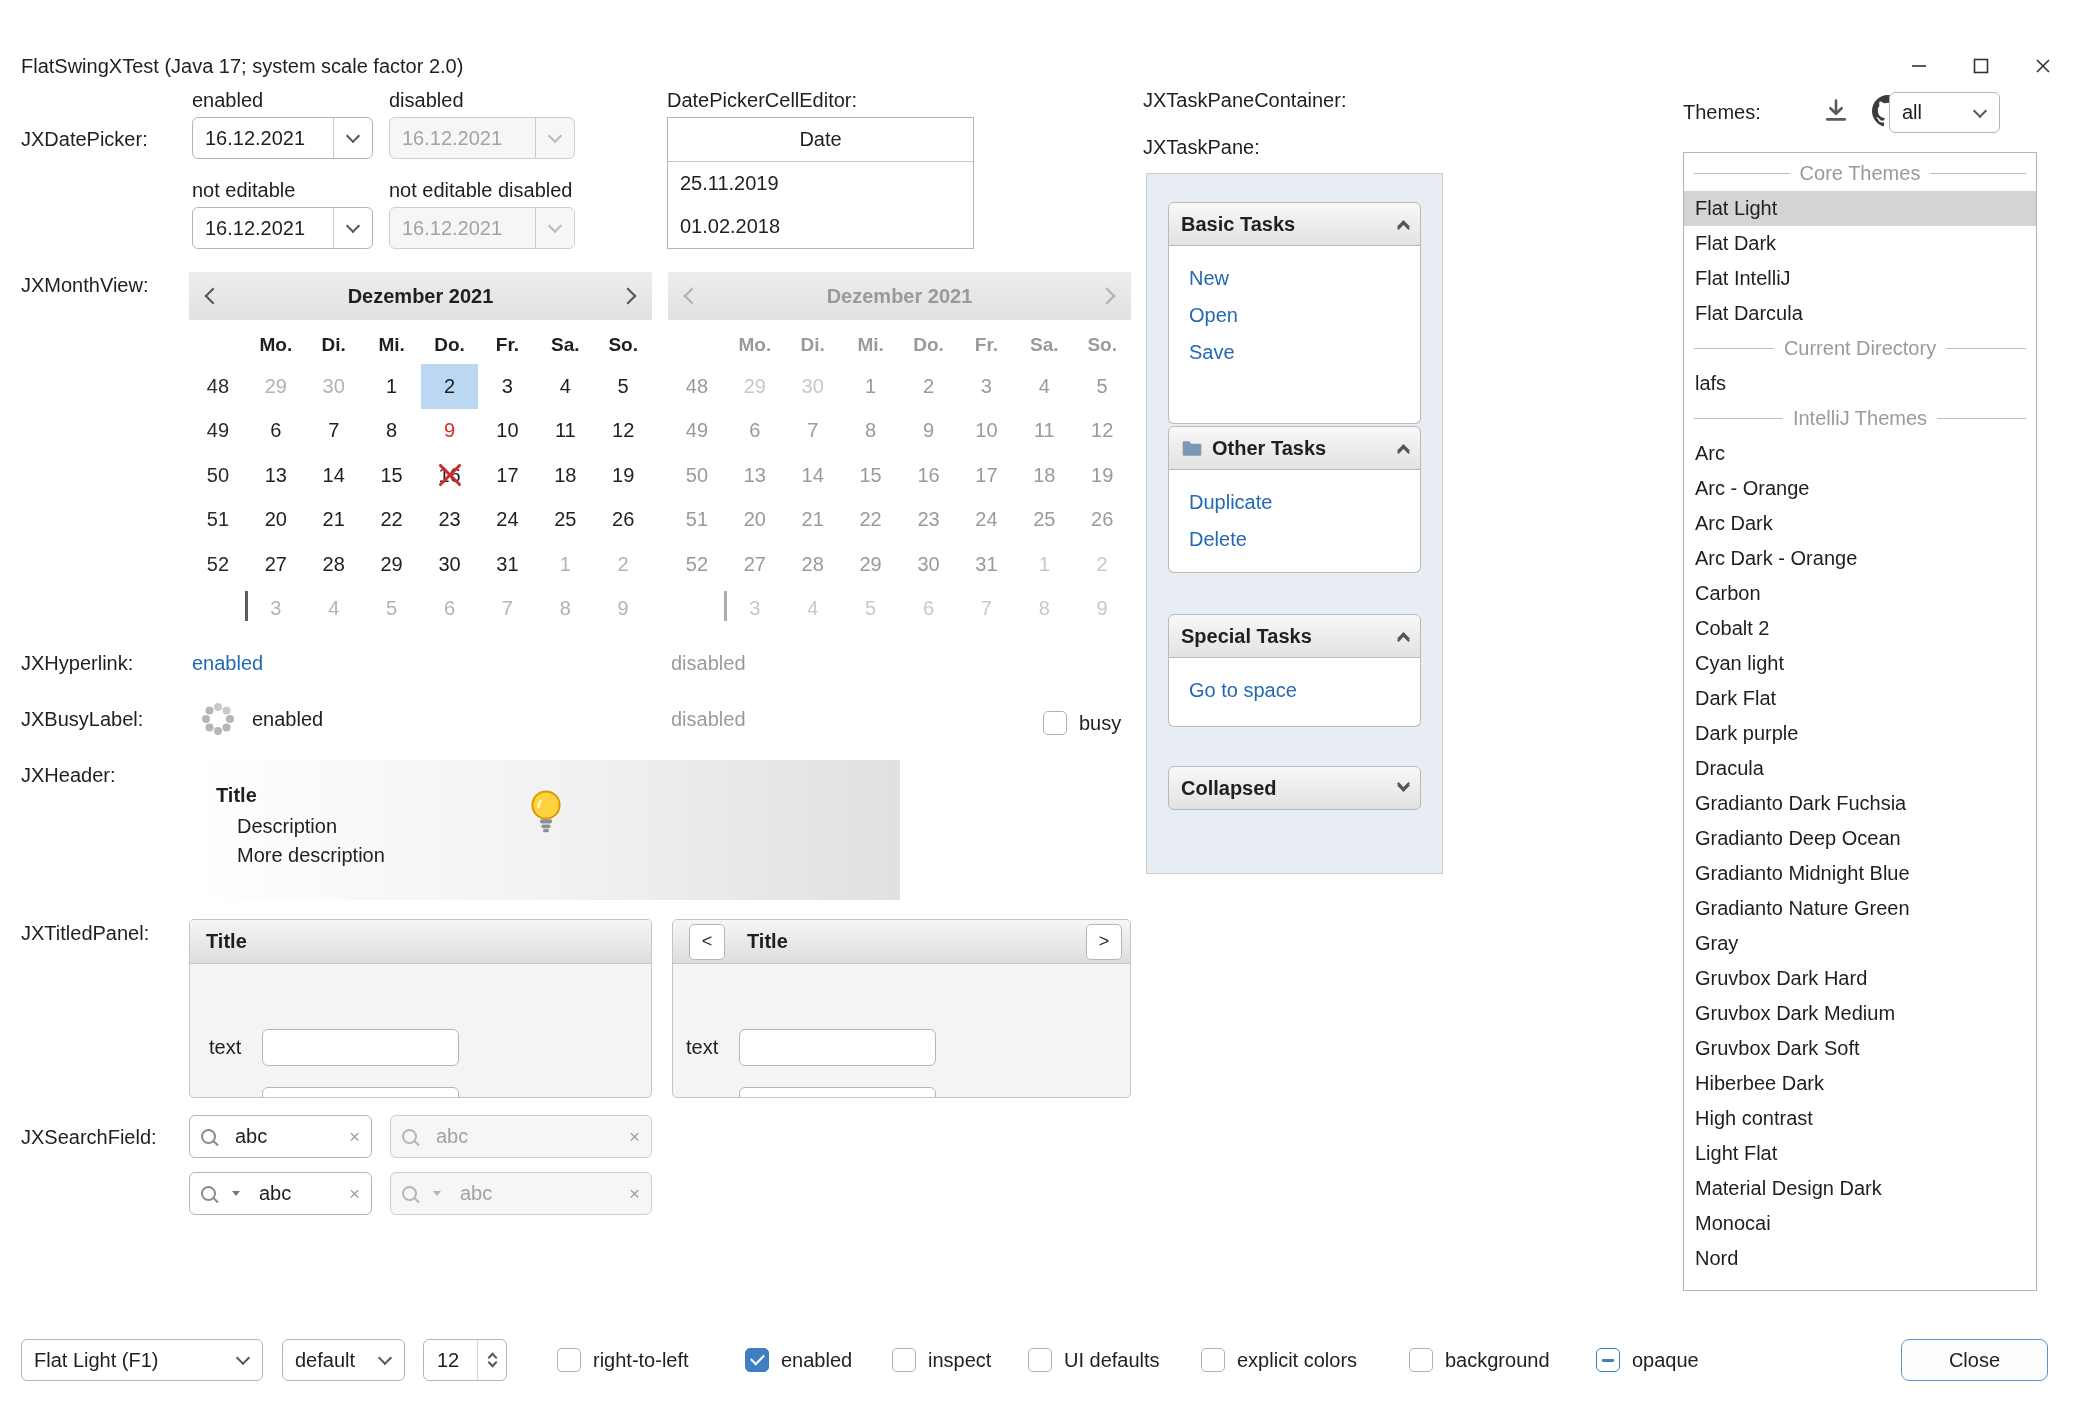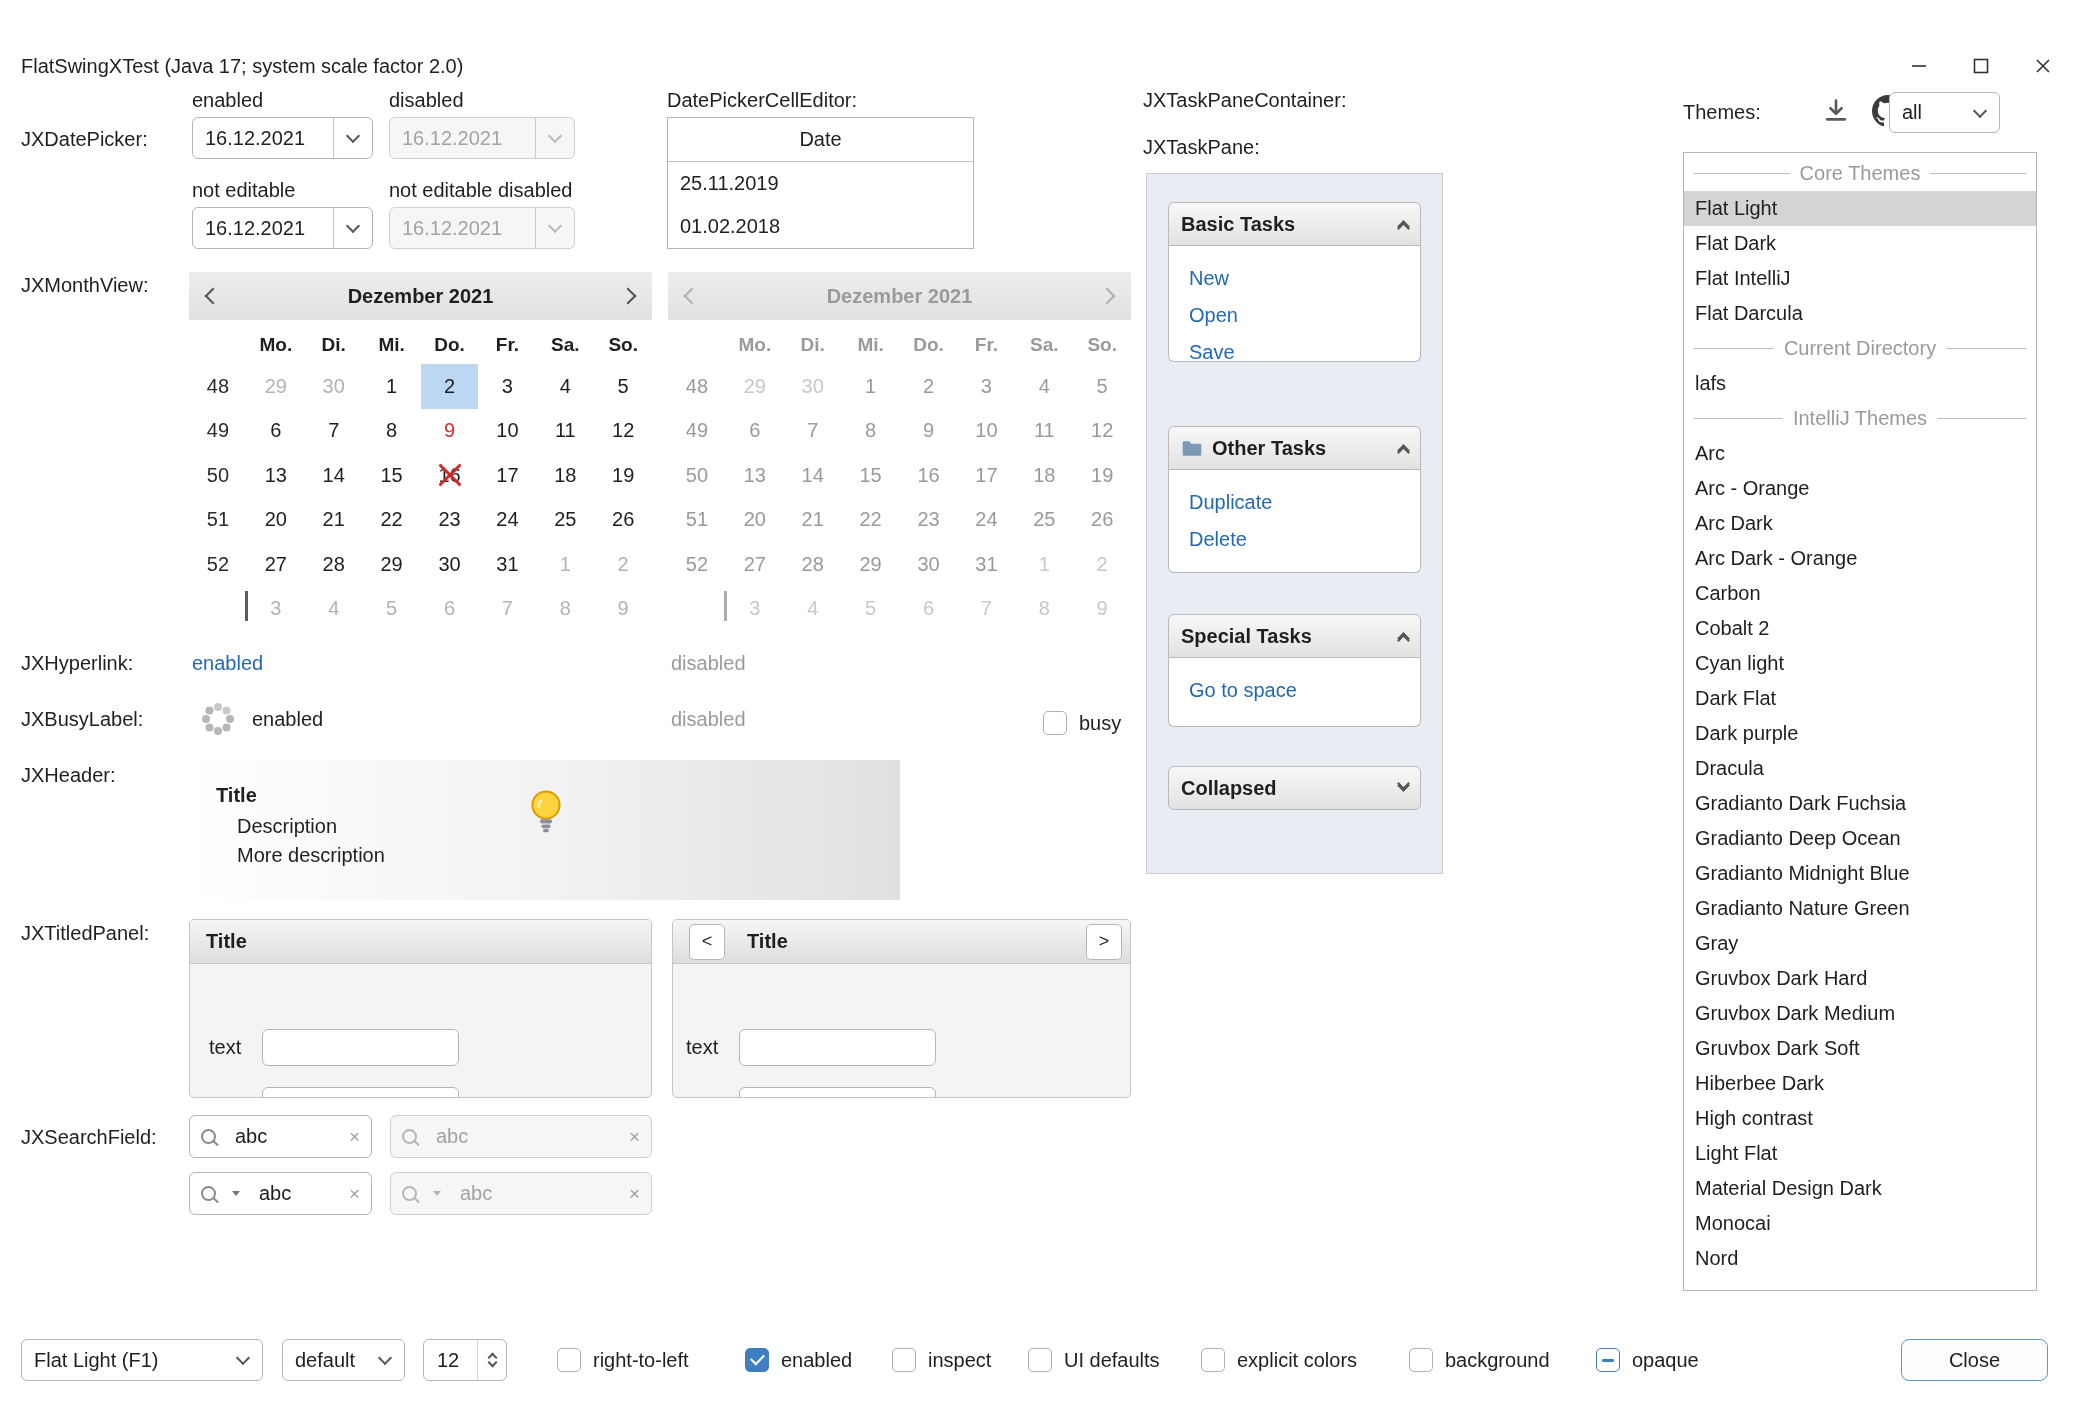--- a/index.html
+++ b/index.html
@@ -414,21 +414,21 @@
   <div class="cap" style="left:1143px;top:133px">JXTaskPane:</div>
   <div class="tpc">
     <div class="pane" style="top:28px">
       <div class="pane-h">
         <span>Basic Tasks</span>
         <span class="dchev">
             <span class="chev up"></span>
             <span class="chev up"></span>
           </span>
       </div>
-      <div class="pane-c" id="pane-c-0" style="height:116px">
+      <div class="pane-c" id="pane-c-0" style="height:178px">
           <span class="plink">New</span>
           <span class="plink">Open</span>
           <span class="plink">Save</span>
         </div>
     </div>
     <div class="pane" style="top:252px">
       <div class="pane-h">
         <svg width="22" height="20" viewBox="0 0 16 15">
           <path d="M1 3.5c0-.6.4-1 1-1h4l1.5 1.8H14c.6 0 1 .4 1 1v7c0 .6-.4 1-1 1H2c-.6 0-1-.4-1-1z" fill="#7b98b5"></path>
         </svg>

